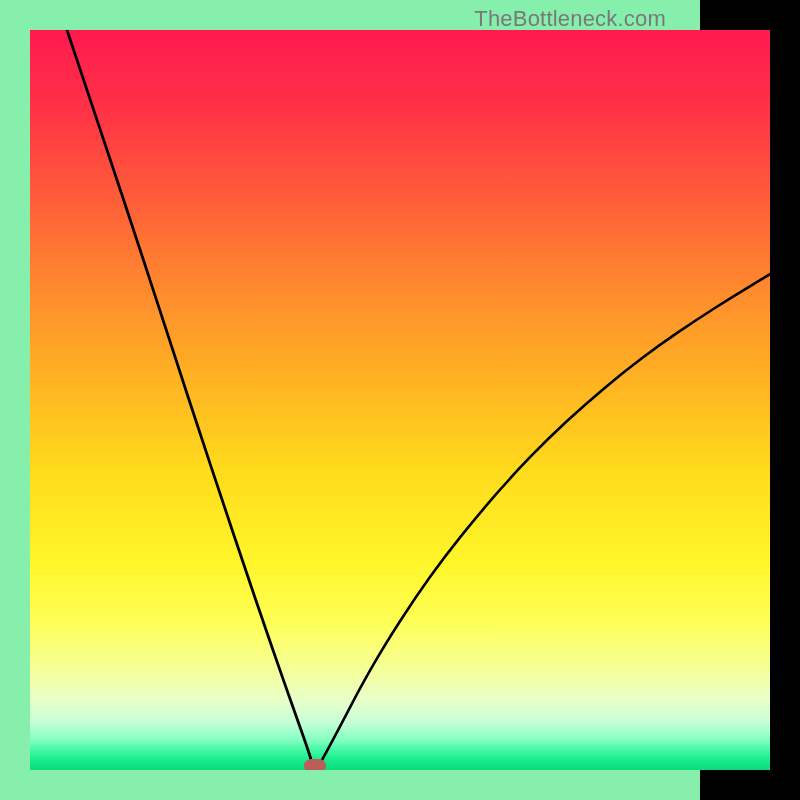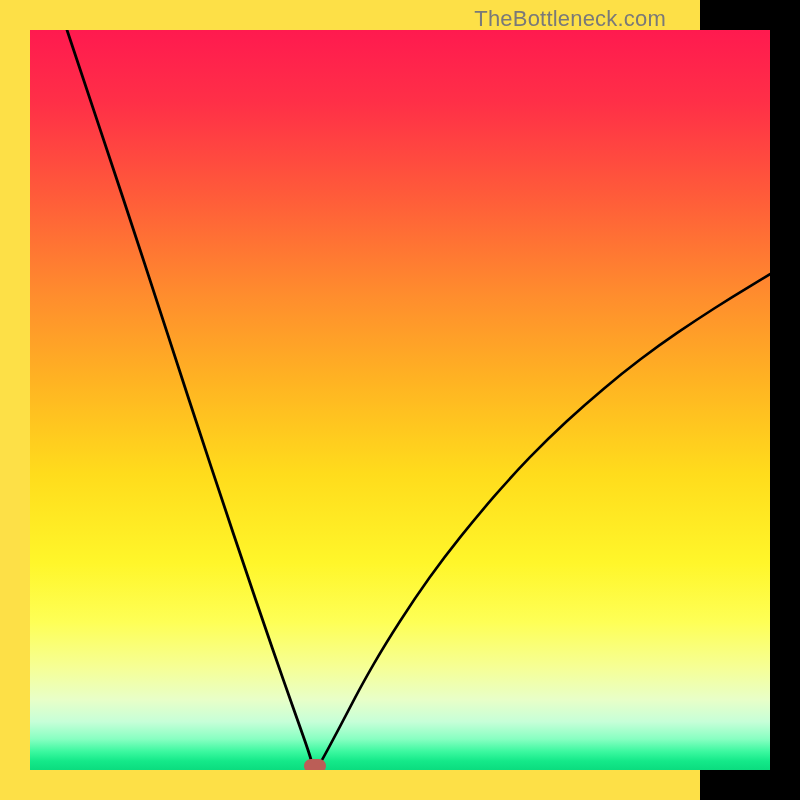--- a/index.html
+++ b/index.html
@@ -2,21 +2,21 @@
 <html><head>
 <meta charset="utf-8">
 <style>
   * { margin: 0; padding: 0; box-sizing: border-box; }
   html, body { width: 800px; height: 800px; overflow: hidden; }
   body { background: #000; font-family: Arial, Helvetica, sans-serif; }
   .frame {
     position: absolute;
     top: 0; left: 0;
     width: 700px; height: 800px;
-    background: #fde047;
+    background: #86efac;
   }
   .plot {
     position: absolute;
     left: 30px; top: 30px;
     width: 740px; height: 740px;
     overflow: hidden;
   }
   .gradient-bg {
     position: absolute;
     left: 0; top: 0;

